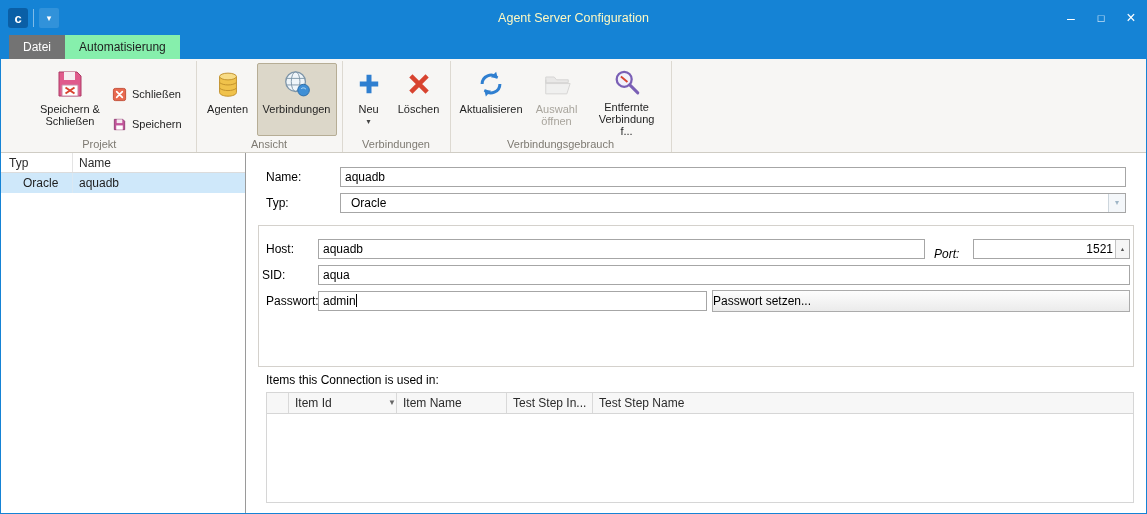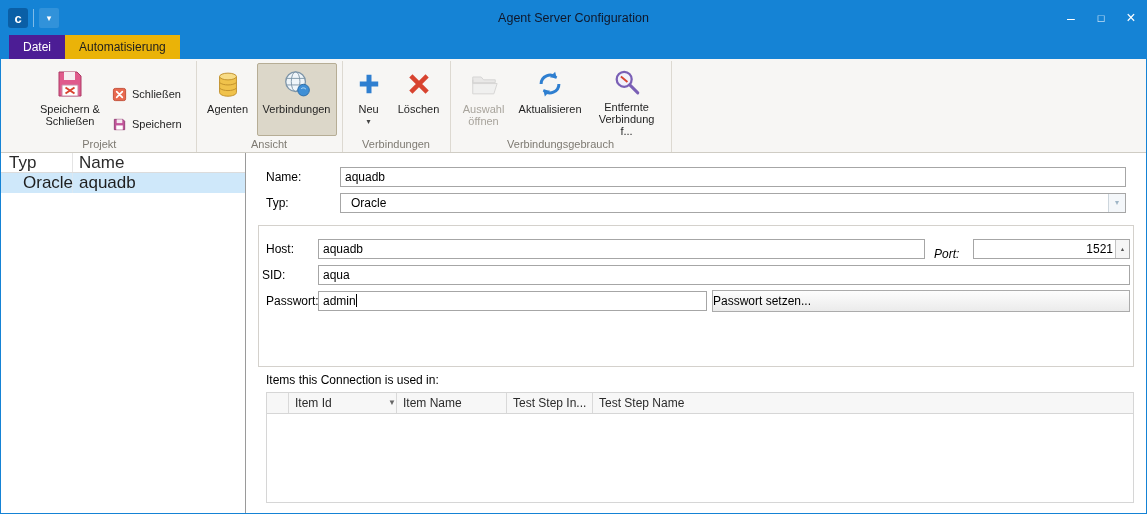--- a/index.html
+++ b/index.html
@@ -24,40 +24,40 @@
     align-items:center; justify-content:center;
   }
   .qat-sep { width:1px; height:18px; background:rgba(255,255,255,.45); }
   .qat-drop {
     width:20px; height:20px; border:none; background:rgba(255,255,255,.12);
     color:#fff; font-size:9px; display:flex; align-items:center; justify-content:center;
     border-radius:2px; cursor:default;
   }
   .title {
     position:absolute; left:0; right:0; text-align:center;
-    color:#0f172a; font-size:12.5px; pointer-events:none;
+    color:#fef9c3; font-size:12.5px; pointer-events:none;
   }
   .win-controls { margin-left:auto; display:flex; height:34px; z-index:2; }
   .win-btn {
     width:30px; height:34px; border:none; background:transparent; color:#fff;
     display:flex; align-items:center; justify-content:center; cursor:default;
   }
   .win-btn.min { font-size:14px; }
   .win-btn.max { font-size:11px; }
   .win-btn.close { font-size:16px; }
 
   
   .tabstrip {
     height:24px; background:#1583d5; display:flex; padding-left:8px; flex:0 0 auto;
   }
   .tab {
     padding:0 14px; font-size:12px; color:#fff; line-height:24px; cursor:default;
   }
-  .tab.file { background:#4c1d95; }
-  .tab.active { background:#eab308; color:#1e1e1e; }
+  .tab.file { background:#737373; }
+  .tab.active { background:#86efac; color:#1e1e1e; }
 
   
   .ribbon {
     height:94px; background:#f7f6f4; border-bottom:1px solid #cfccc4;
     display:flex; align-items:stretch; padding:2px 0 0 2px; flex:0 0 auto;
   }
   .rgroup { position:relative; padding:2px 5px 16px 5px; border-right:1px solid #ddd9d1; }
   .rgroup-content { display:flex; gap:3px; height:74px; align-items:flex-start; }
   .rgroup-label {
     position:absolute; left:0; right:0; bottom:2px; text-align:center;
@@ -81,21 +81,21 @@
   .small-btn {
     display:flex; align-items:center; gap:5px; border:1px solid transparent; background:transparent;
     font-size:11px; color:#1f1f1f; padding:1px 8px 1px 2px; cursor:default;
     font-family:"Liberation Sans", sans-serif;
   }
   .ribbon-fill { flex:1; }
 
   
   .main { flex:1; display:flex; min-height:0; background:#fff; }
 
-  .left-panel { width:245px; flex:0 0 auto; border-right:1px solid #9a9a9a; background:#fff; font-size:17px; }
+  .left-panel { width:245px; flex:0 0 auto; border-right:1px solid #9a9a9a; background:#fff; font-size:12px; }
   .list-header { display:flex; height:20px; border-bottom:1px solid #dcdcdc; color:#2b2b2b; }
   .lh-typ { width:72px; padding-left:8px; line-height:20px; border-right:1px solid #e4e4e4; }
   .lh-name { flex:1; padding-left:6px; line-height:20px; }
   .list-row { display:flex; height:20px; background:#cfe8fa; color:#1e1e1e; cursor:default; }
   .lr-typ { width:72px; padding-left:22px; line-height:20px; border-right:1px solid #dbe8f2; }
   .lr-name { flex:1; padding-left:6px; line-height:20px; }
 
   .right-panel { flex:1; position:relative; background:#fff; font-size:12px; overflow:hidden; }
   .flabel { position:absolute; color:#000; line-height:14px; }
   .textbox {
@@ -247,39 +247,39 @@
             </svg>
           </span>
           <span class="big-label">Löschen</span>
         </button>
       </div>
       <div class="rgroup-label">Verbindungen</div>
     </div>
 
     <div class="rgroup">
       <div class="rgroup-content">
-        <button class="big-btn disabled" style="width:56px;">
-          <span class="icon32">
-            <svg viewBox="0 0 32 32" width="30" height="30">
-              <path d="M4 8.5h9l2.5 3H28v3H4z" fill="#d9d9d9" stroke="#ababab"></path>
-              <path d="M4 11.5v15h22.5l3.5-11H4z" fill="#e9e9e9" stroke="#ababab"></path>
-            </svg>
-          </span>
-          <span class="big-label">Auswahl öffnen</span>
-        </button>
         <button class="big-btn" style="width:70px;">
           <span class="icon32">
             <svg viewBox="0 0 32 32" width="30" height="30">
               <path d="M25.5 16a9.5 9.5 0 0 1-16.2 6.7" fill="none" stroke="#2f7fd0" stroke-width="3.2"></path>
               <path d="M6.5 16A9.5 9.5 0 0 1 22.7 9.3" fill="none" stroke="#2f7fd0" stroke-width="3.2"></path>
               <path d="M21.5 2.8l1.8 7.4-7.4-1.5z" fill="#2f7fd0"></path>
               <path d="M10.5 29.2l-1.8-7.4 7.4 1.5z" fill="#2f7fd0"></path>
             </svg>
           </span>
           <span class="big-label">Aktualisieren</span>
+        </button>
+        <button class="big-btn disabled" style="width:56px;">
+          <span class="icon32">
+            <svg viewBox="0 0 32 32" width="30" height="30">
+              <path d="M4 8.5h9l2.5 3H28v3H4z" fill="#d9d9d9" stroke="#ababab"></path>
+              <path d="M4 11.5v15h22.5l3.5-11H4z" fill="#e9e9e9" stroke="#ababab"></path>
+            </svg>
+          </span>
+          <span class="big-label">Auswahl öffnen</span>
         </button>
         <button class="big-btn" style="width:78px;">
           <span class="icon32">
             <svg viewBox="0 0 32 32" width="30" height="30">
               <circle cx="13" cy="12" r="8" fill="#f2f1fb" stroke="#7a5fb5" stroke-width="2.4"></circle>
               <path d="M19 18l8.5 8.5" stroke="#7a5fb5" stroke-width="3.2" stroke-linecap="round"></path>
               <path d="M9.5 9l7 6" stroke="#d8432f" stroke-width="2"></path>
             </svg>
           </span>
           <span class="big-label">Entfernte Verbindung f...</span>

